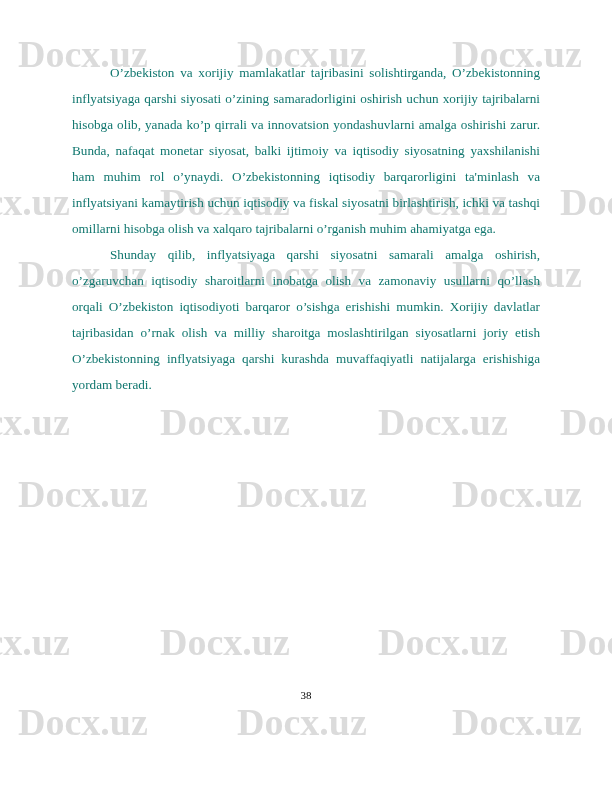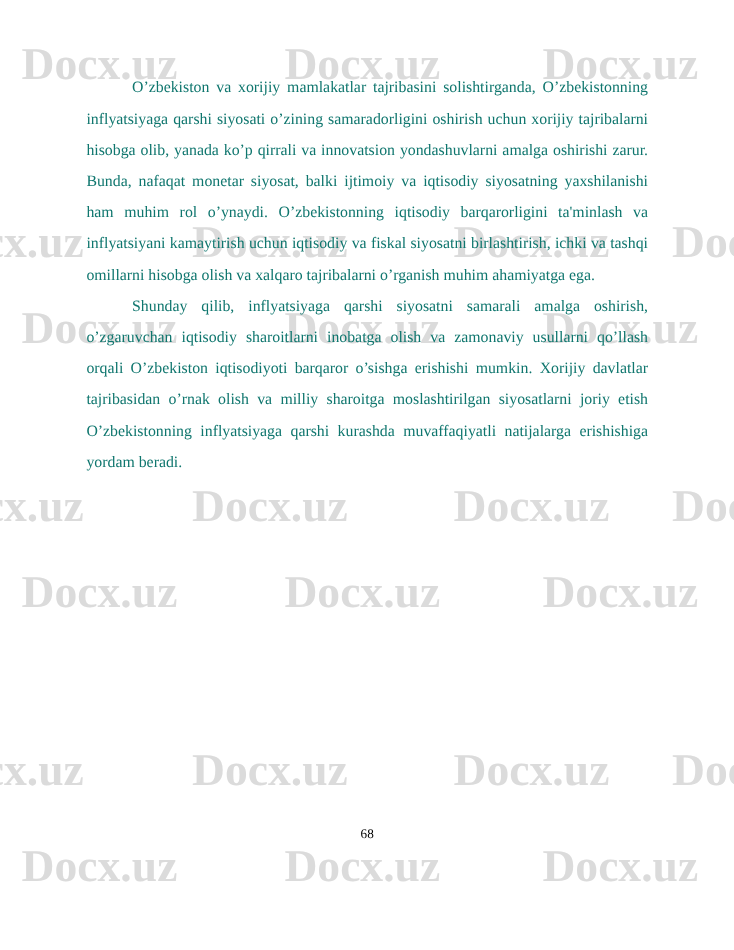--- a/index.html
+++ b/index.html
@@ -107,15 +107,15 @@
       <div class="wm" style="left: 18px; top: 700px; color: rgb(217, 217, 217);">Docx.uz</div>
       <div class="wm" style="left: 237px; top: 700px; color: rgb(217, 217, 217);">Docx.uz</div>
       <div class="wm" style="left: 452px; top: 700px; color: rgb(217, 217, 217);">Docx.uz</div>
     </div>
 
   <div class="content">
     <p class="body-par">O’zbekiston va xorijiy mamlakatlar tajribasini solishtirganda, O’zbekistonning inflyatsiyaga qarshi siyosati o’zining samaradorligini oshirish uchun xorijiy tajribalarni hisobga olib, yanada ko’p qirrali va innovatsion yondashuvlarni amalga oshirishi zarur. Bunda, nafaqat monetar siyosat, balki ijtimoiy va iqtisodiy siyosatning yaxshilanishi ham muhim rol o’ynaydi. O’zbekistonning iqtisodiy barqarorligini ta'minlash va inflyatsiyani kamaytirish uchun iqtisodiy va fiskal siyosatni birlashtirish, ichki va tashqi omillarni hisobga olish va xalqaro tajribalarni o’rganish muhim ahamiyatga ega.</p>
     <p class="body-par">Shunday qilib, inflyatsiyaga qarshi siyosatni samarali amalga oshirish, o’zgaruvchan iqtisodiy sharoitlarni inobatga olish va zamonaviy usullarni qo’llash orqali O’zbekiston iqtisodiyoti barqaror o’sishga erishishi mumkin. Xorijiy davlatlar tajribasidan o’rnak olish va milliy sharoitga moslashtirilgan siyosatlarni joriy etish O’zbekistonning inflyatsiyaga qarshi kurashda muvaffaqiyatli natijalarga erishishiga yordam beradi.</p>
   </div>
 
-  <div class="page-number">68</div>
+  <div class="page-number">38</div>
 
 </div>
 
 </body></html>

